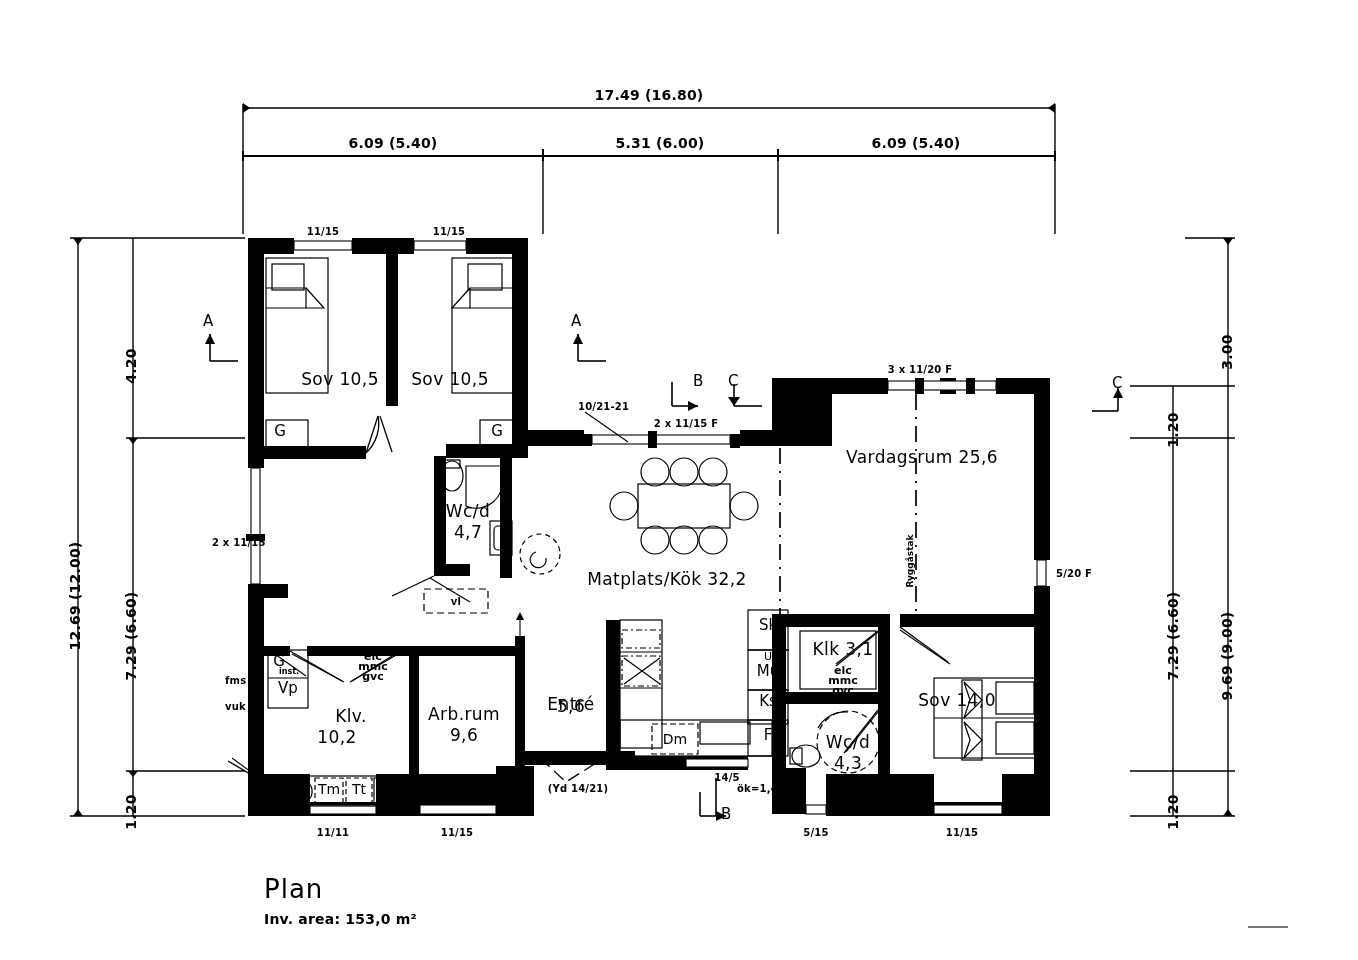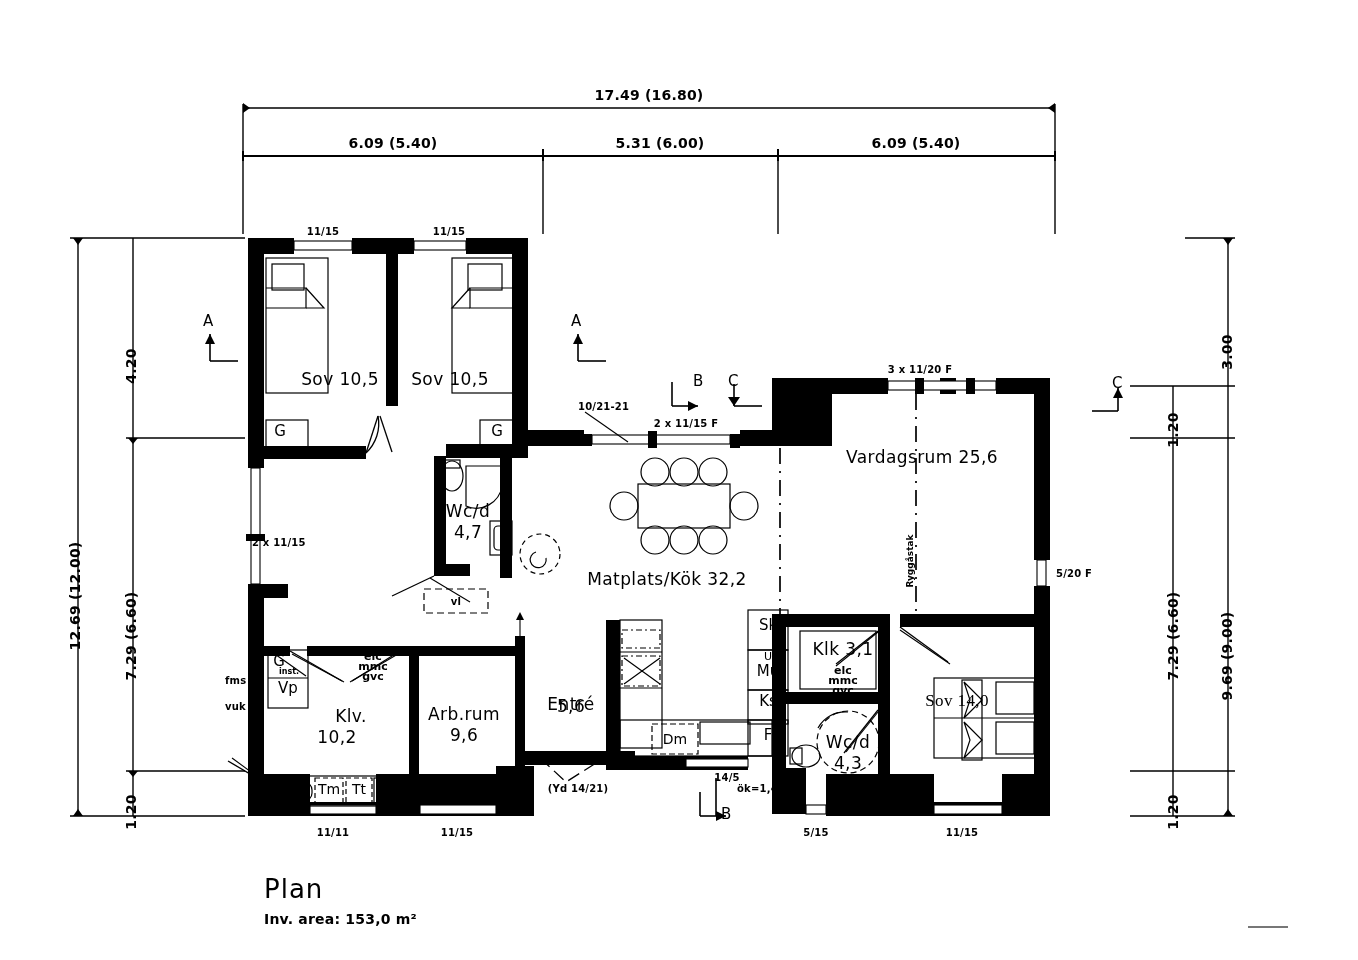--- a/index.html
+++ b/index.html
@@ -345,25 +345,25 @@
 <div class="lbl room ctr" style="left:922px;top:433px;">Vardagsrum 25,6</div>
 <div class="lbl room ctr" style="left:337px;top:692px;margin-left:14px;">Klv.</div>
 <div class="lbl room ctr" style="left:337px;top:713px;">10,2</div>
 <div class="lbl room ctr" style="left:464px;top:690px;">Arb.rum</div>
 <div class="lbl room ctr" style="left:464px;top:711px;">9,6</div>
 <div class="lbl room ctr" style="left:571px;top:661px;margin-top:19px;">Entré</div>
 <div class="lbl room ctr" style="left:571px;top:682px;">5,6</div>
 <div class="lbl room ctr" style="left:843px;top:625px;">Klk 3,1</div>
 <div class="lbl room ctr" style="left:848px;top:718px;">Wc/d</div>
 <div class="lbl room ctr" style="left:848px;top:739px;">4,3</div>
-<div class="lbl room ctr" style="left:957px;top:676px;font-family:Liberation Serif, serif;">Sov 14,0</div>
+<div class="lbl room ctr" style="left:957px;top:676px;">Sov 14,0</div>
 
 <div class="lbl win ctr" style="left:323px;top:211px;">11/15</div>
 <div class="lbl win ctr" style="left:449px;top:211px;">11/15</div>
-<div class="lbl win" style="left:212px;top:522px;margin-left:40px;">2 x 11/15</div>
+<div class="lbl win" style="left:212px;top:522px;">2 x 11/15</div>
 <div class="lbl win ctr" style="left:333px;top:812px;">11/11</div>
 <div class="lbl win ctr" style="left:457px;top:812px;">11/15</div>
 <div class="lbl win ctr" style="left:816px;top:812px;">5/15</div>
 <div class="lbl win ctr" style="left:962px;top:812px;">11/15</div>
 <div class="lbl win ctr" style="left:686px;top:403px;text-align:center;">2 x 11/15 F</div>
 <div class="lbl win ctr" style="left:920px;top:349px;">3 x 11/20 F</div>
 <div class="lbl win" style="left:1056px;top:553px;">5/20 F</div>
 <div class="lbl win" style="left:578px;top:386px;">10/21-21</div>
 <div class="lbl win ctr" style="left:578px;top:768px;">(Yd 14/21)</div>
 <div class="lbl win ctr" style="left:727px;top:757px;">14/5</div>

